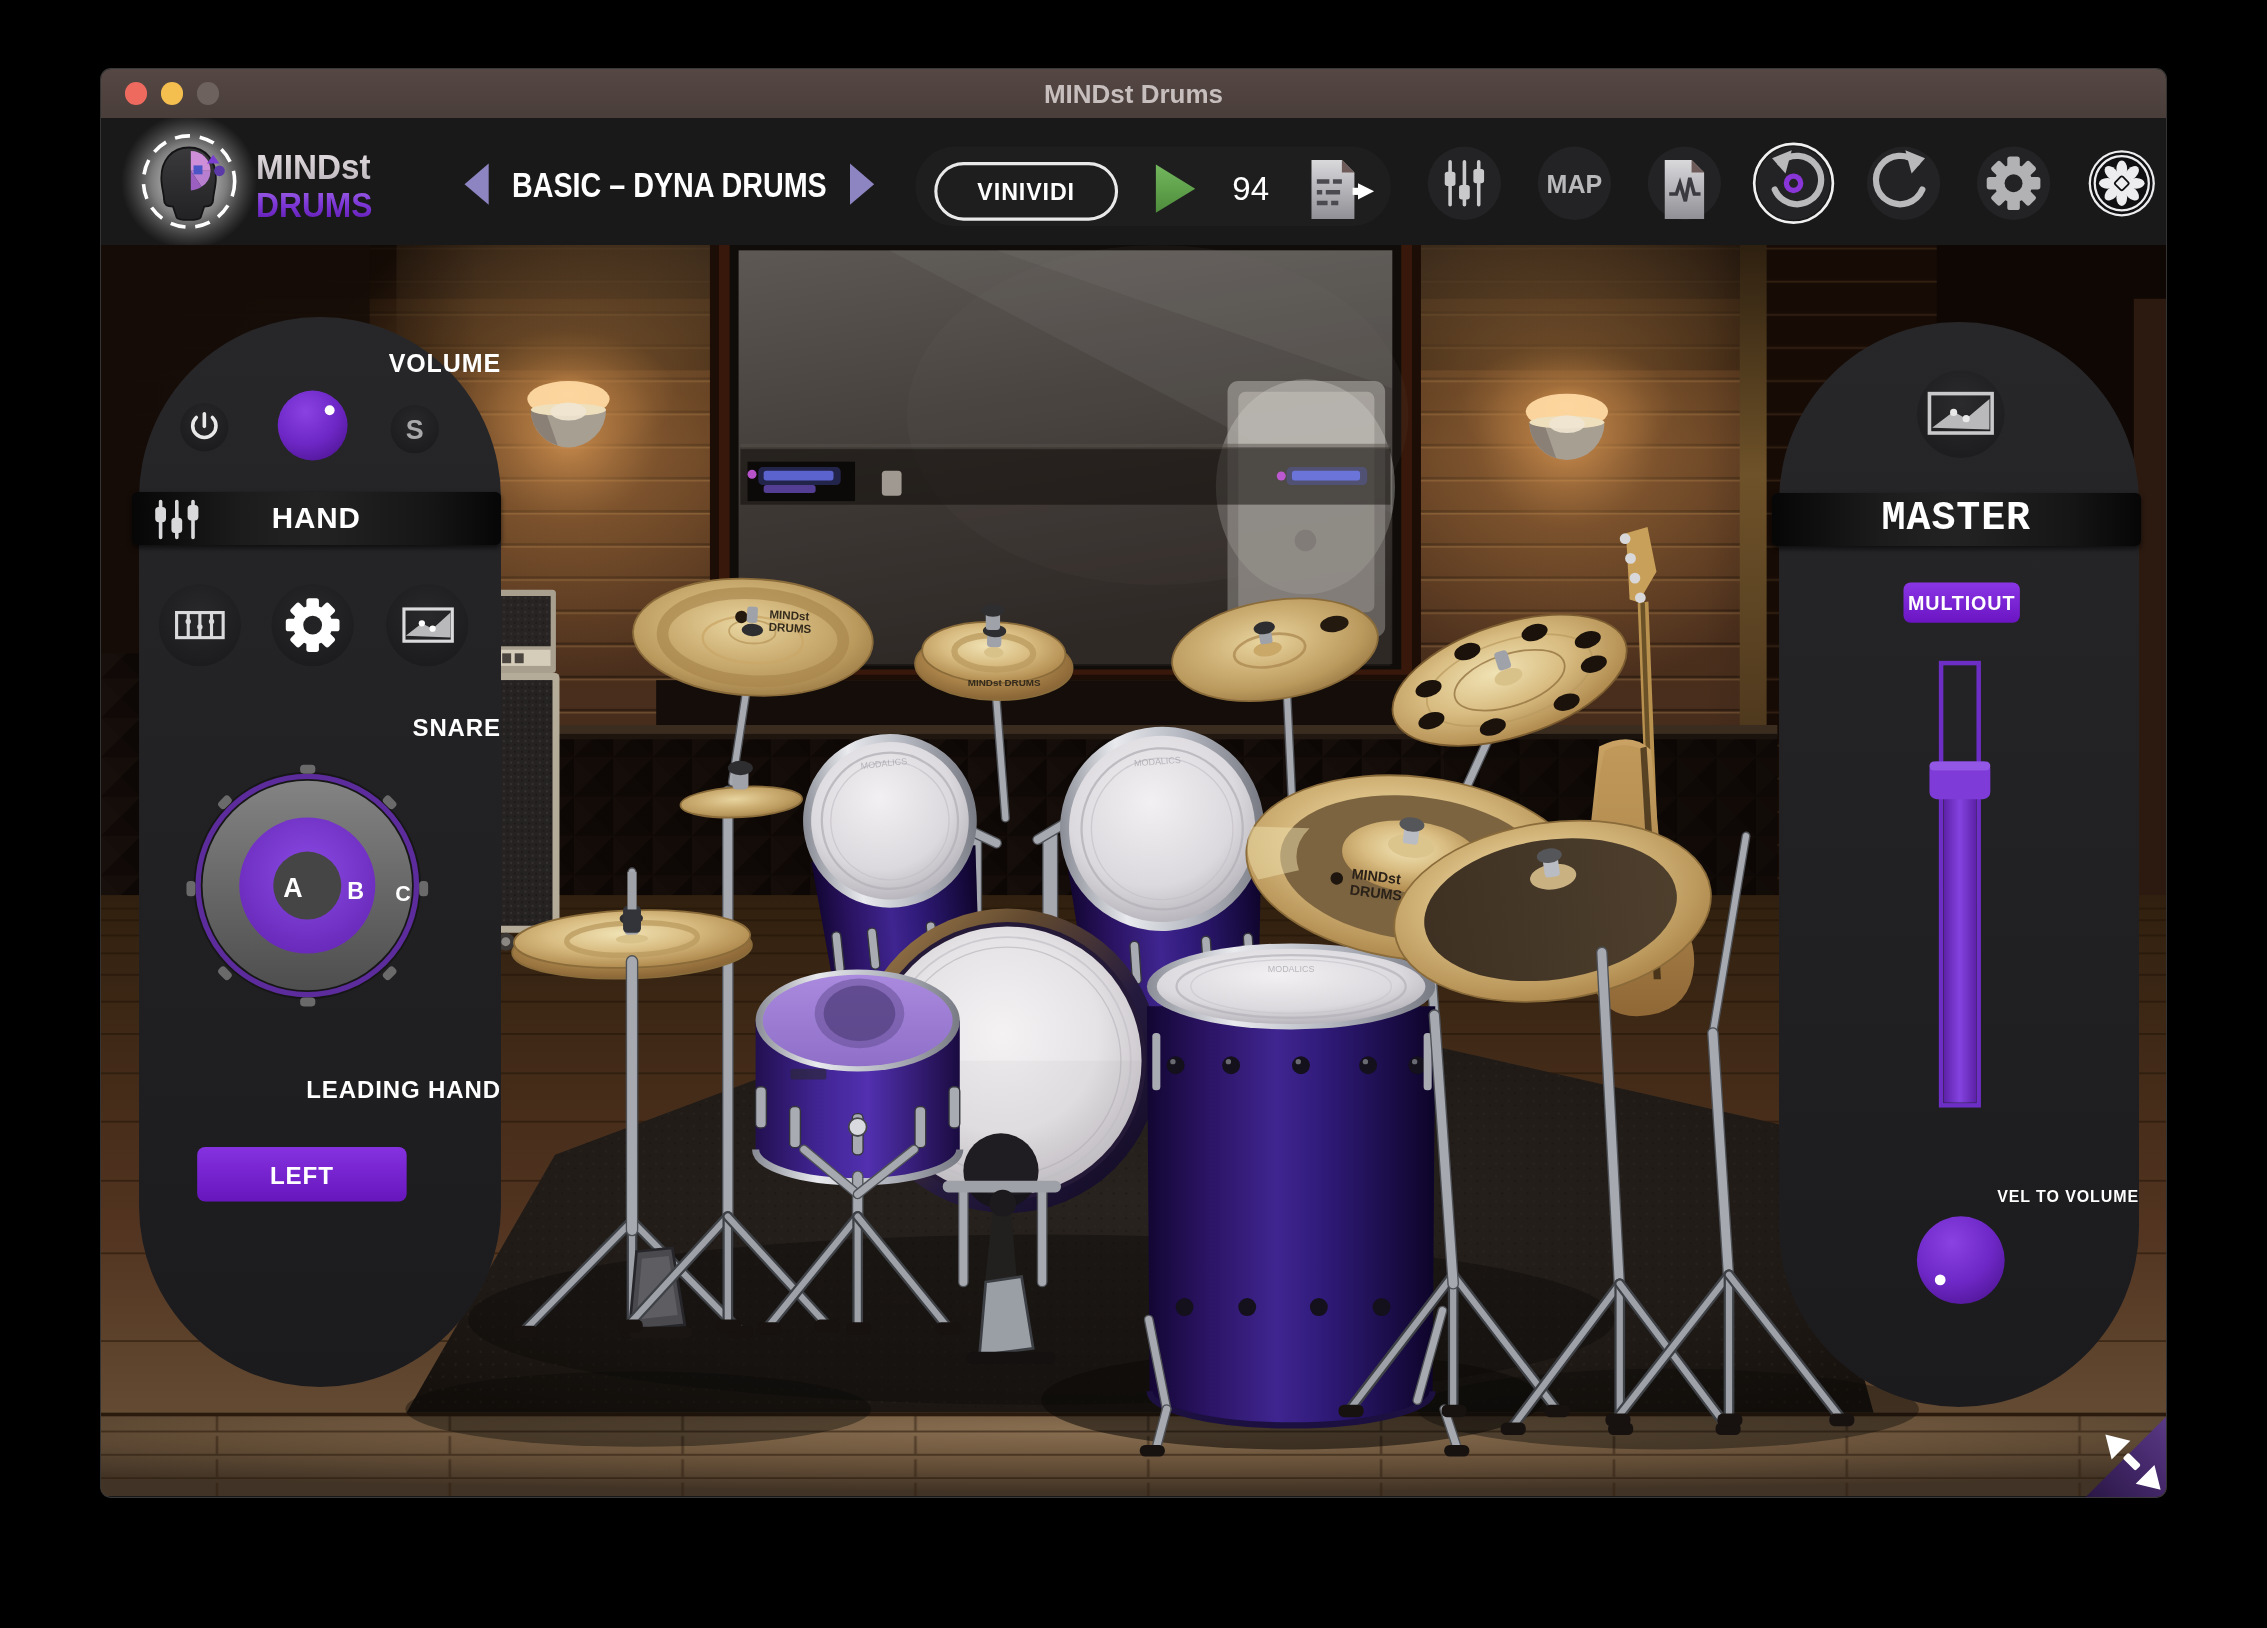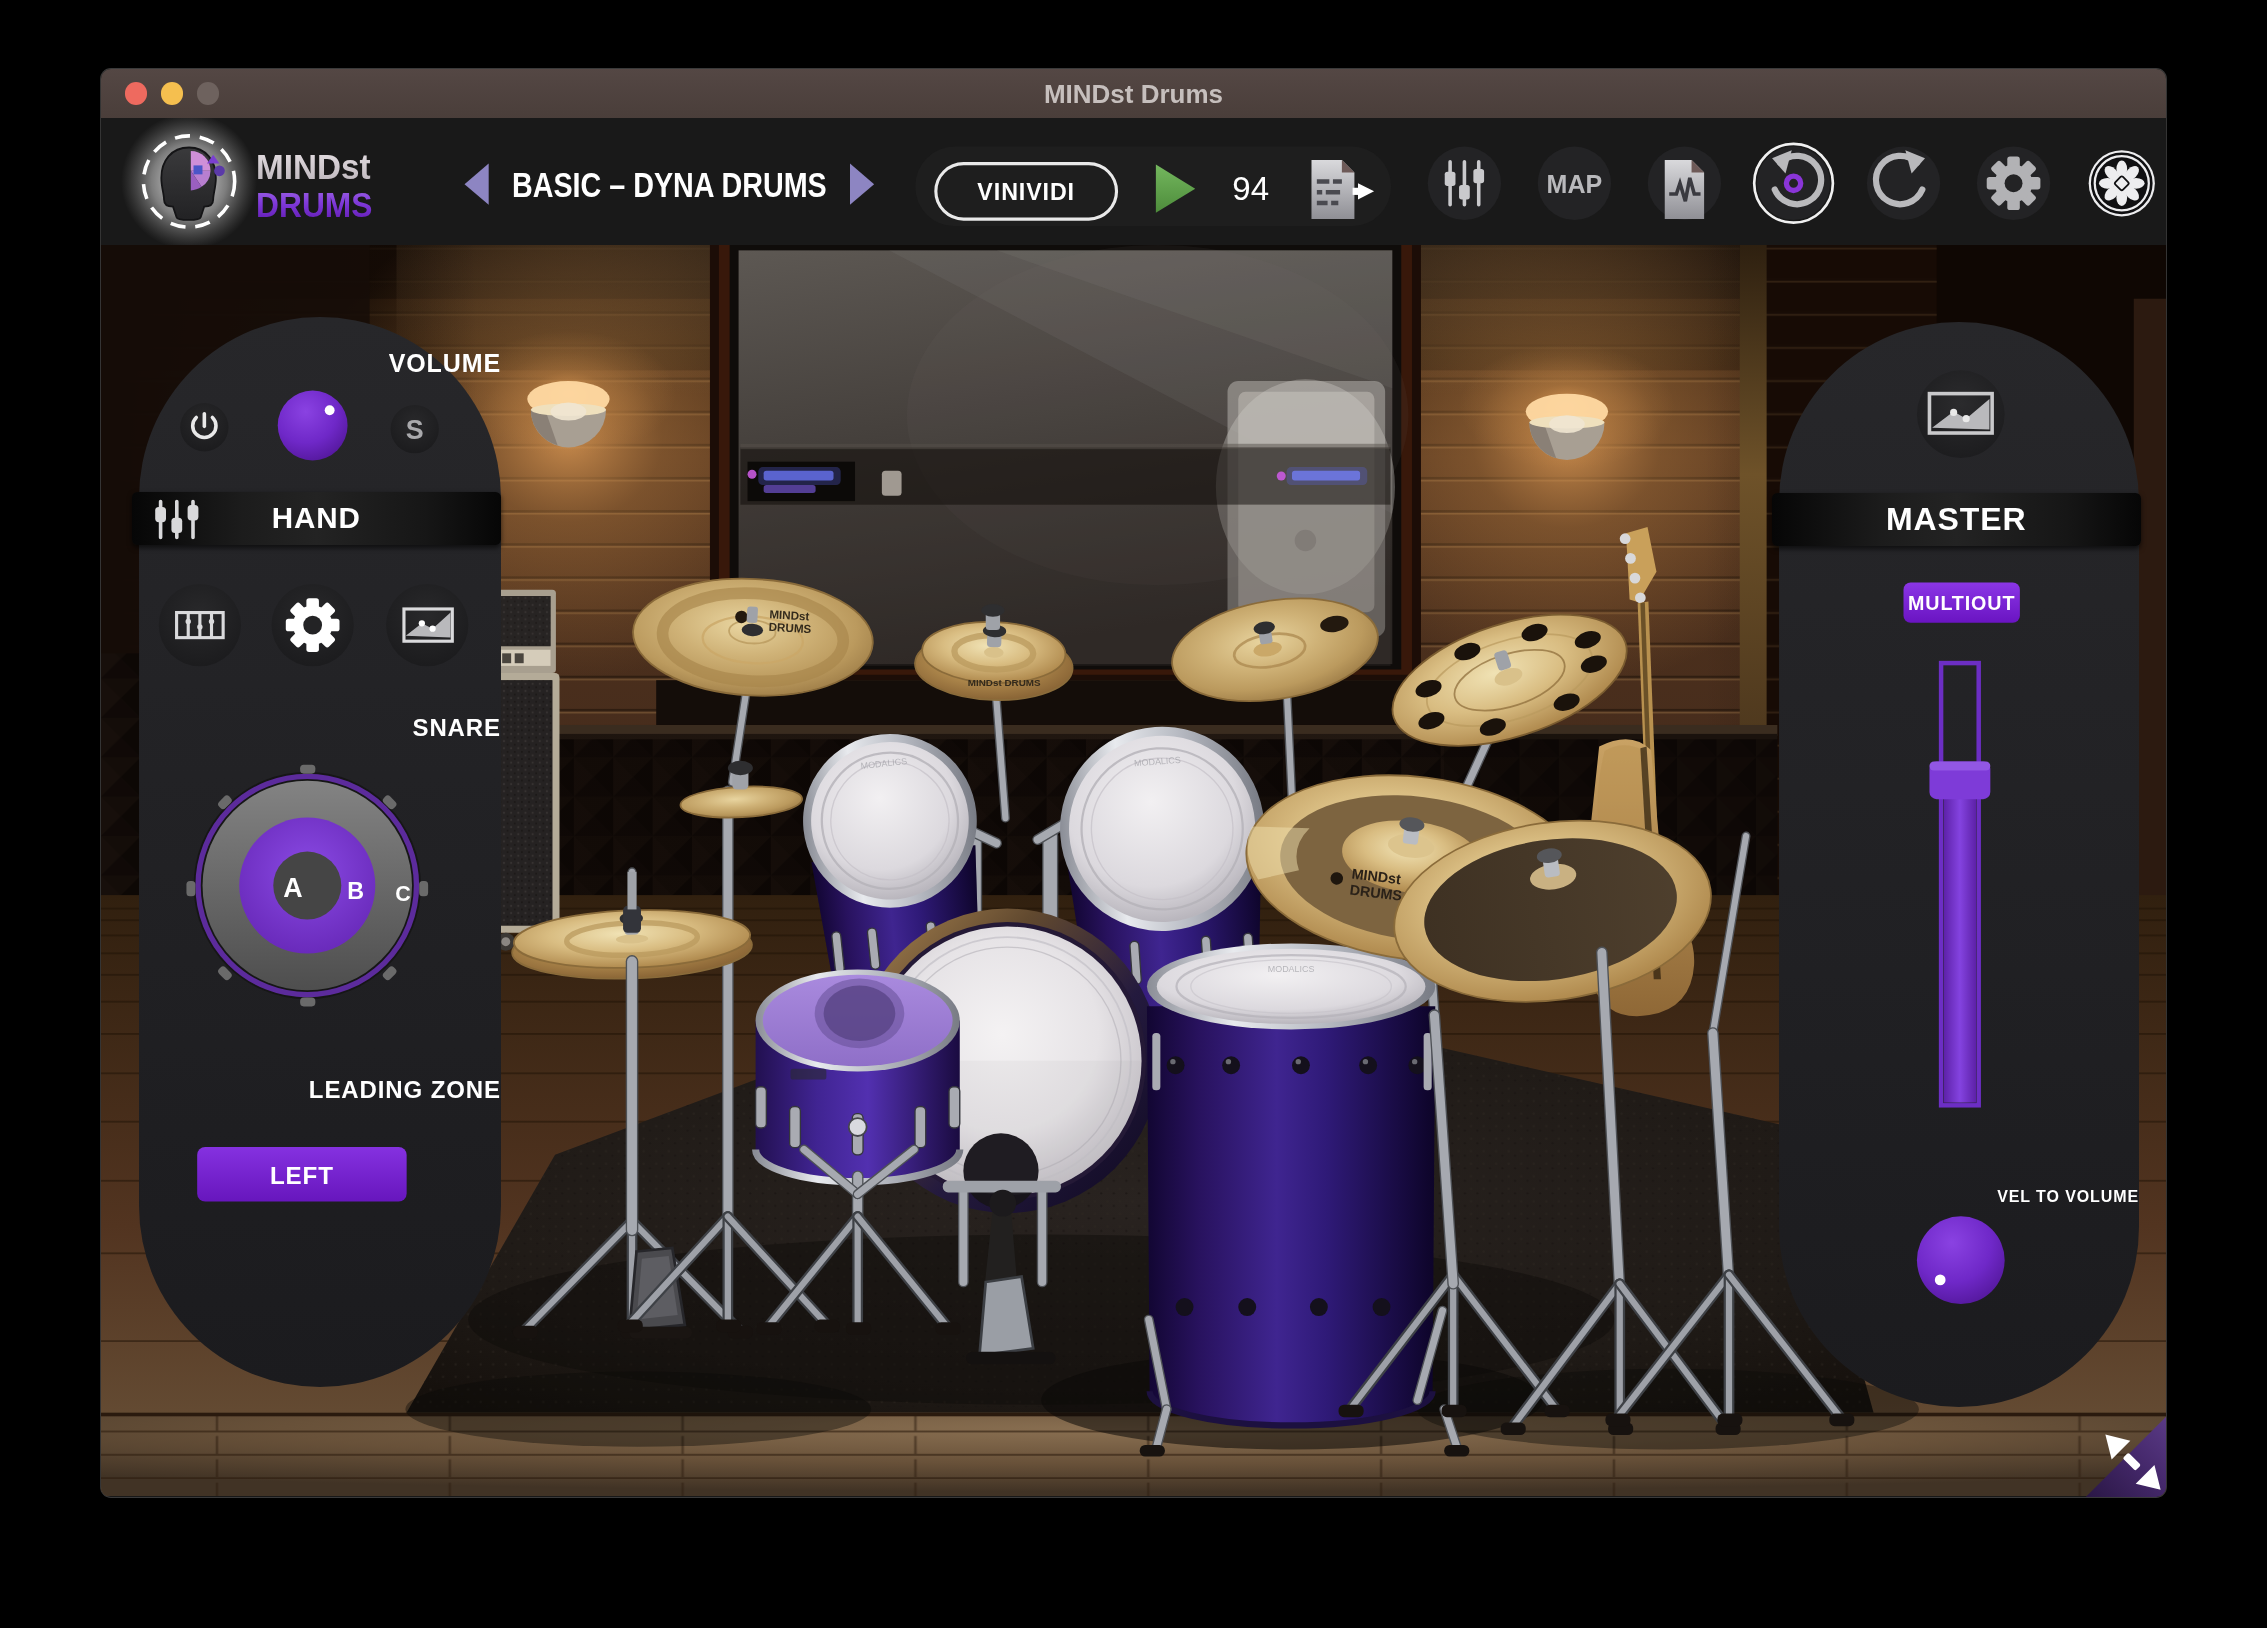--- a/index.html
+++ b/index.html
@@ -776,21 +776,21 @@
           <path d="M14 6 v40 M32 6 v40 M50 6 v40"></path>
         </g>
         <g fill="#d9d9db">
           <rect x="8" y="12" width="12" height="17" rx="4"></rect>
           <rect x="26" y="24" width="12" height="17" rx="4"></rect>
           <rect x="44" y="10" width="12" height="17" rx="4"></rect>
         </g>
       </svg>
     </div>
     <div class="lbl" style="top:397px;font-size:24px;">SNARE</div>
-    <div class="lbl" style="top:759px;font-size:24px;">LEADING ZONE</div>
+    <div class="lbl" style="top:759px;font-size:24px;">LEADING HAND</div>
   </div>
   <div id="rpanel" class="panel">
     <svg width="360" height="1085" viewBox="0 0 402 1212" style="position:absolute;left:0;top:0;">
       <defs>
         <linearGradient id="multiG" x1="0" y1="0" x2="0" y2="1">
           <stop offset="0%" stop-color="#8b36e6"></stop>
             <stop offset="100%" stop-color="#6a14c2"></stop>
         </linearGradient>
         <linearGradient id="fillG" x1="0" y1="0" x2="1" y2="0">
           <stop offset="0%" stop-color="#5d21a8"></stop>
@@ -813,21 +813,21 @@
 
       <rect x="181" y="381" width="42" height="494" fill="none" stroke="#6c2ec4" stroke-width="5"></rect>
       <rect x="184" y="512" width="36" height="360" fill="url(#fillG)"></rect>
       <rect x="168" y="491" width="68" height="42" rx="8" fill="#7e3bd8"></rect>
       <rect x="168" y="491" width="68" height="10" rx="5" fill="#9257e4"></rect>
 
       <circle cx="203" cy="1048" r="49" fill="url(#knobG)"></circle>
       <circle cx="180" cy="1070" r="6" fill="#fff"></circle>
     </svg>
     <div class="bar" style="left:-7.2px;top:171px;width:369px;">
-      <div class="t" style="font-size:32px;">MASTER</div>
+      <div class="t" style="font-size:40px;font-family:Liberation Mono, monospace;">MASTER</div>
     </div>
     <div class="lbl" style="top:866px;font-size:16px;">VEL TO VOLUME</div>
   </div>
     <svg width="107" height="107" viewBox="0 0 120 120" style="position:absolute;right:0;bottom:0;">
     <defs>
         <linearGradient id="triG" x1="0" y1="1" x2="1" y2="0">
       <stop offset="0%" stop-color="#2a1745"></stop>
           <stop offset="60%" stop-color="#472a6e"></stop>
           <stop offset="100%" stop-color="#5a3a85"></stop>
     </linearGradient>

